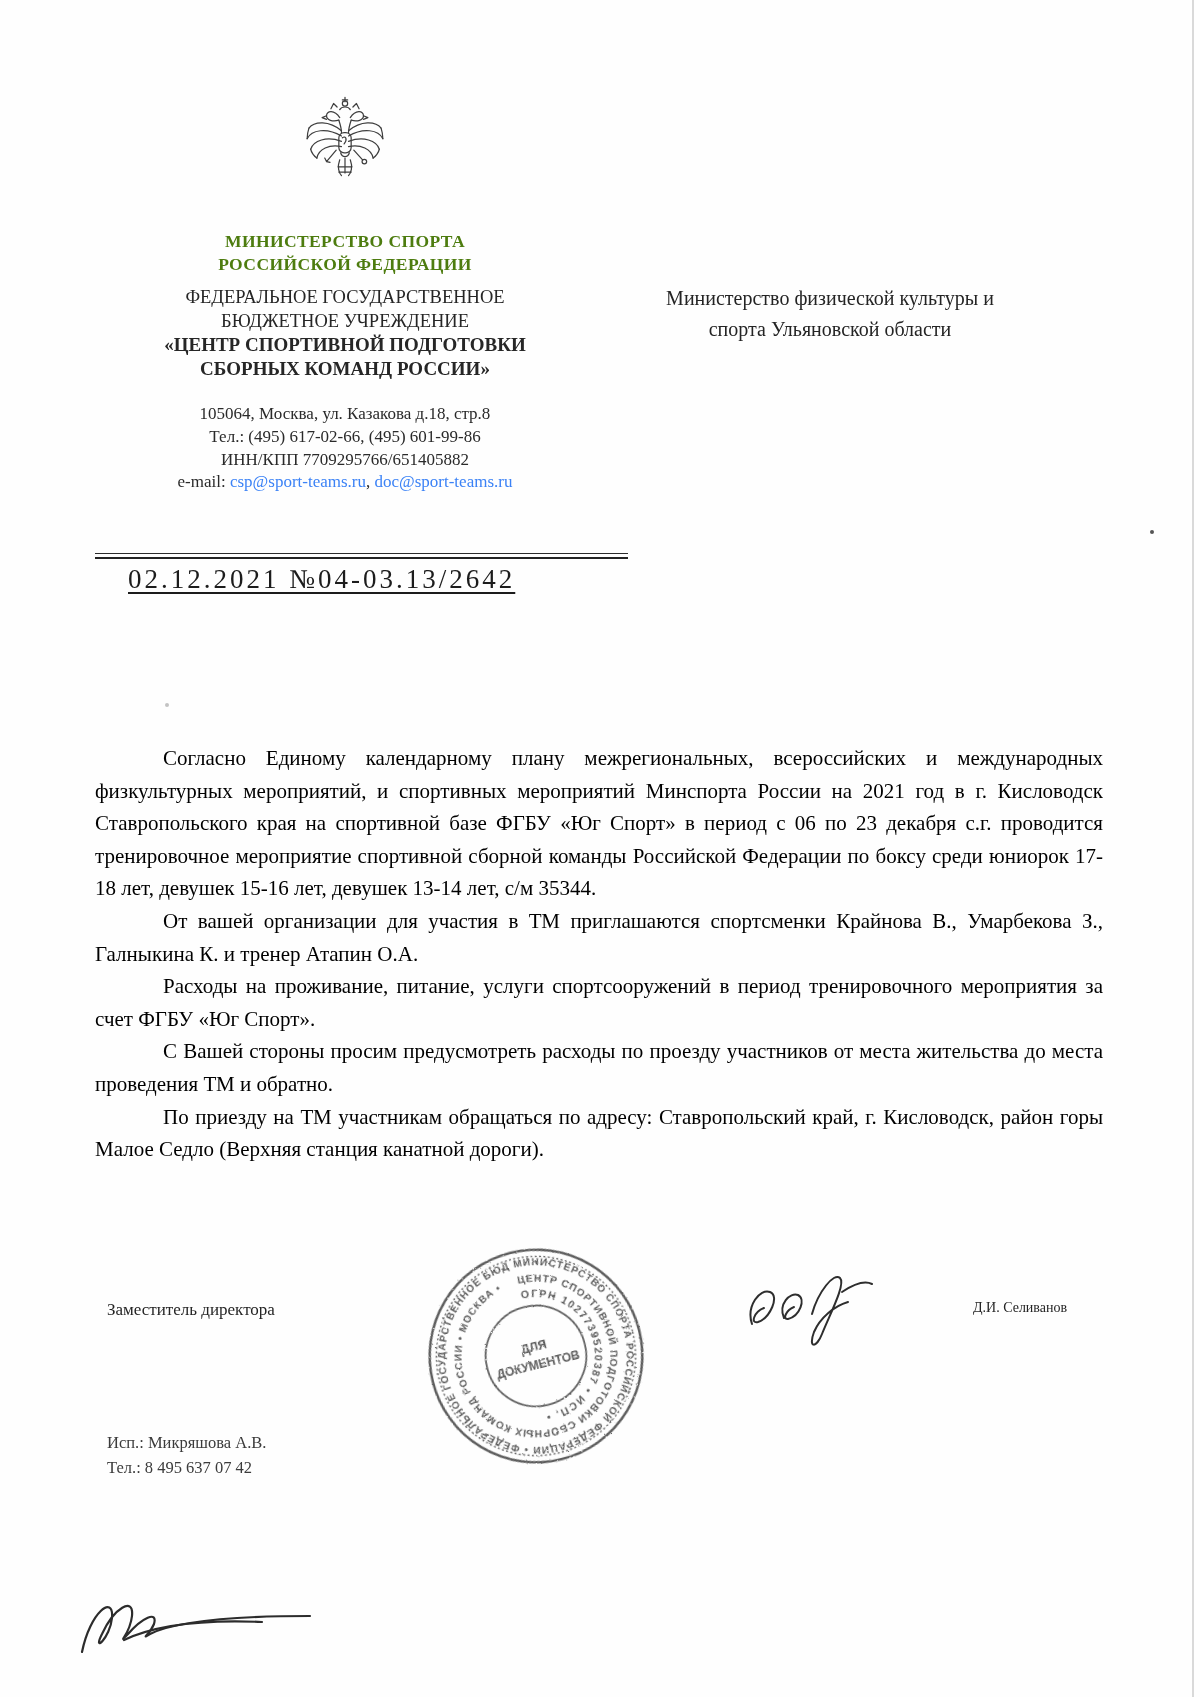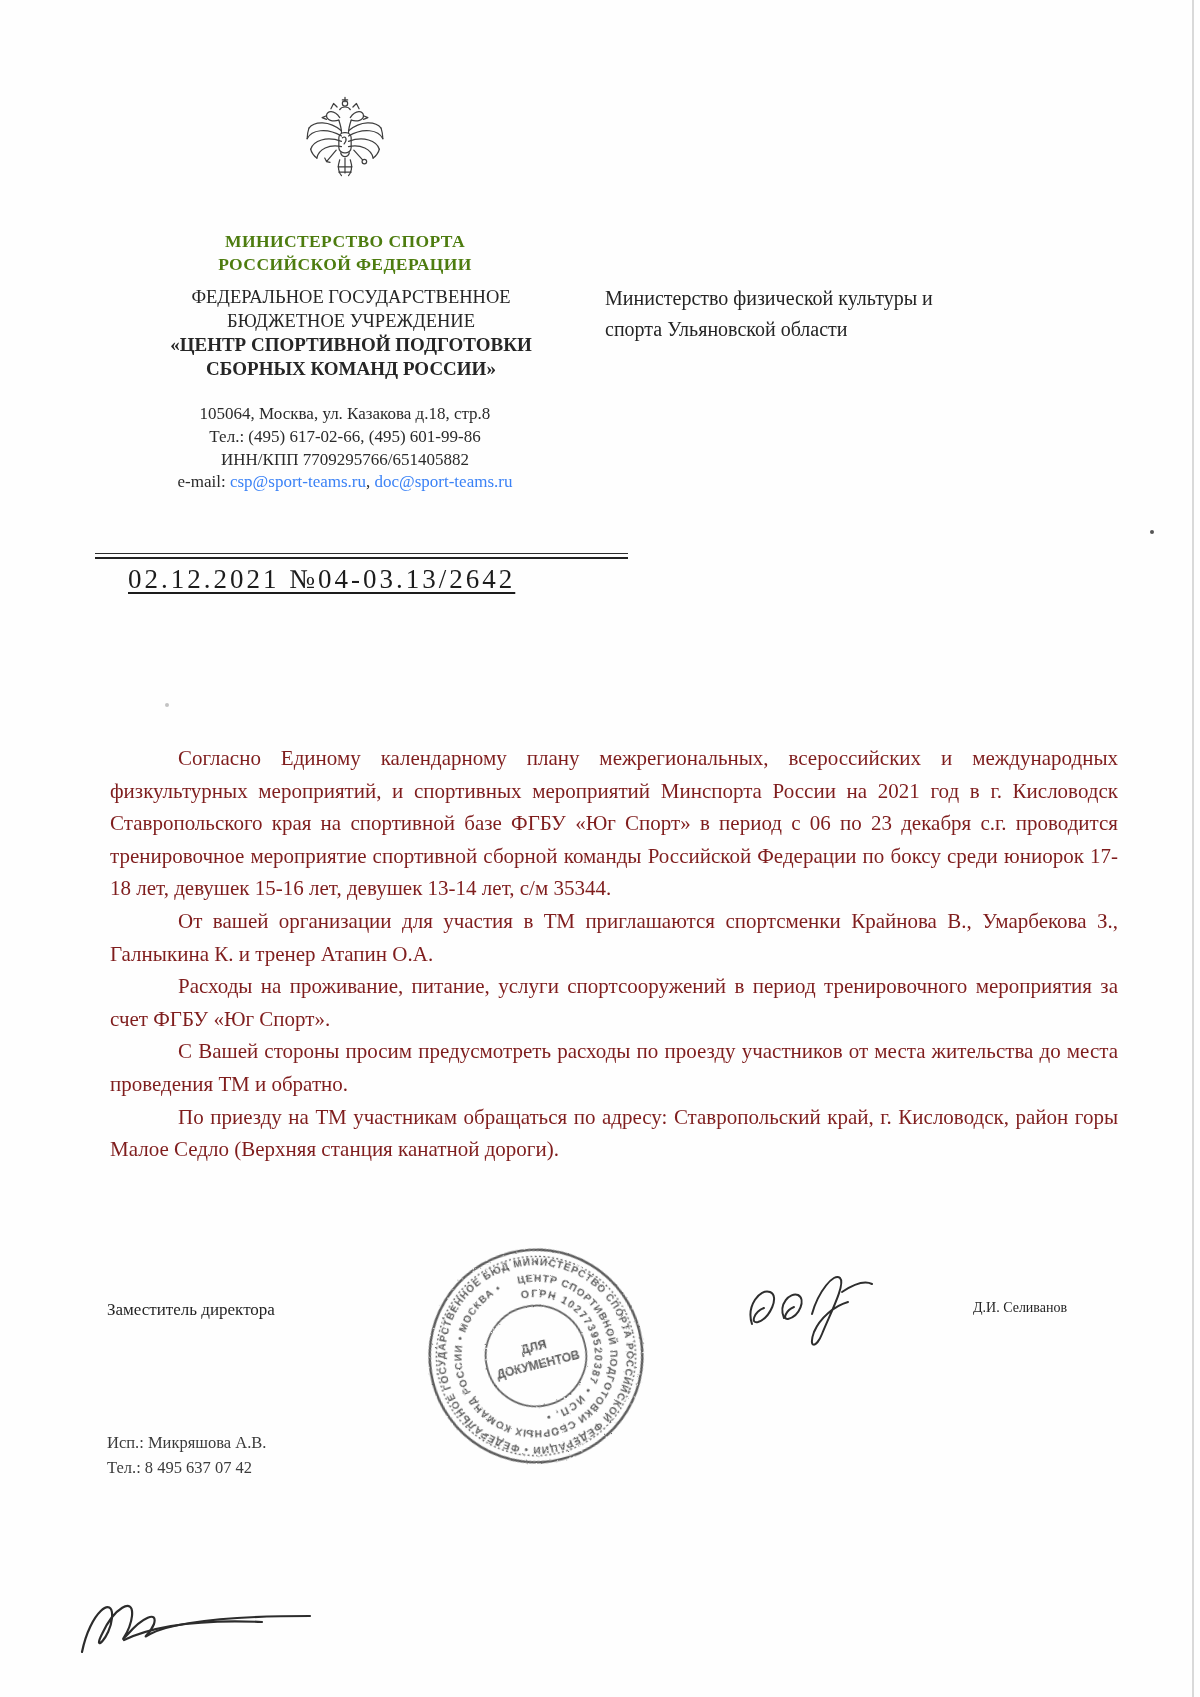--- a/index.html
+++ b/index.html
@@ -13,48 +13,48 @@
     overflow:hidden;
   }
   
   .emblem-wrap{position:absolute;left:95px;top:92px;width:500px;text-align:center;}
   .ministry{
     position:absolute;left:95px;top:230px;width:500px;
     text-align:center;font-weight:bold;font-size:17.5px;line-height:23px;
     letter-spacing:0.4px;color:#4d7c0f;
   }
   .org-block{
-    position:absolute;left:91px;top:285px;width:520px;
+    position:absolute;left:85px;top:285px;width:520px;
     text-align:center;font-size:18.5px;line-height:24px;color:#262626;
   }
   .org-block .org-name{font-weight:bold;font-size:19px;}
   .addr-block{
     position:absolute;left:95px;top:403px;width:500px;
     text-align:center;font-size:17px;line-height:22.8px;color:#2a2a2a;
   }
   .addr-block .email-line a, .addr-block .email-line .mail{
     color:#3b82f6;
   }
   .recipient{
     position:absolute;left:605px;top:283px;width:450px;
-    text-align:left;font-size:20px;line-height:31px;color:#242424;font-family:Liberation Serif, serif;
+    text-align:center;font-size:20px;line-height:31px;color:#242424;font-family:Liberation Serif, serif;
   }
   .rule{
     position:absolute;left:95px;top:553px;width:533px;height:3px;
     border-top:1.5px solid #2b2b2b;border-bottom:2.5px solid #232323;
   }
   .ref-line{
     position:absolute;left:128px;top:564px;
     font-size:27px;letter-spacing:3px;color:#1c1c1c;
     text-decoration:underline;text-underline-offset:4px;
   }
   
   .body-text{
-    position:absolute;left:110px;top:742px;width:1008px;
-    font-size:21px;line-height:32.6px;color:#7f1d1d;
+    position:absolute;left:95px;top:742px;width:1008px;
+    font-size:21px;line-height:32.6px;color:#000000;
   }
   .body-text p{margin:0;text-indent:68px;text-align:justify;text-align-last:left;}
   
   .sig-position{position:absolute;left:107px;top:1300px;font-size:17px;color:#242424;}
   .sig-name{position:absolute;left:973px;top:1300px;font-size:14px;color:#242424;}
   .stamp{position:absolute;left:420px;top:1240px;width:232px;height:232px;opacity:.88;}
   .hand-sign{position:absolute;left:738px;top:1262px;width:180px;height:120px;}
   .footer-exec{
     position:absolute;left:107px;top:1430px;
     font-size:16.5px;line-height:25px;color:#3b3b3b;

